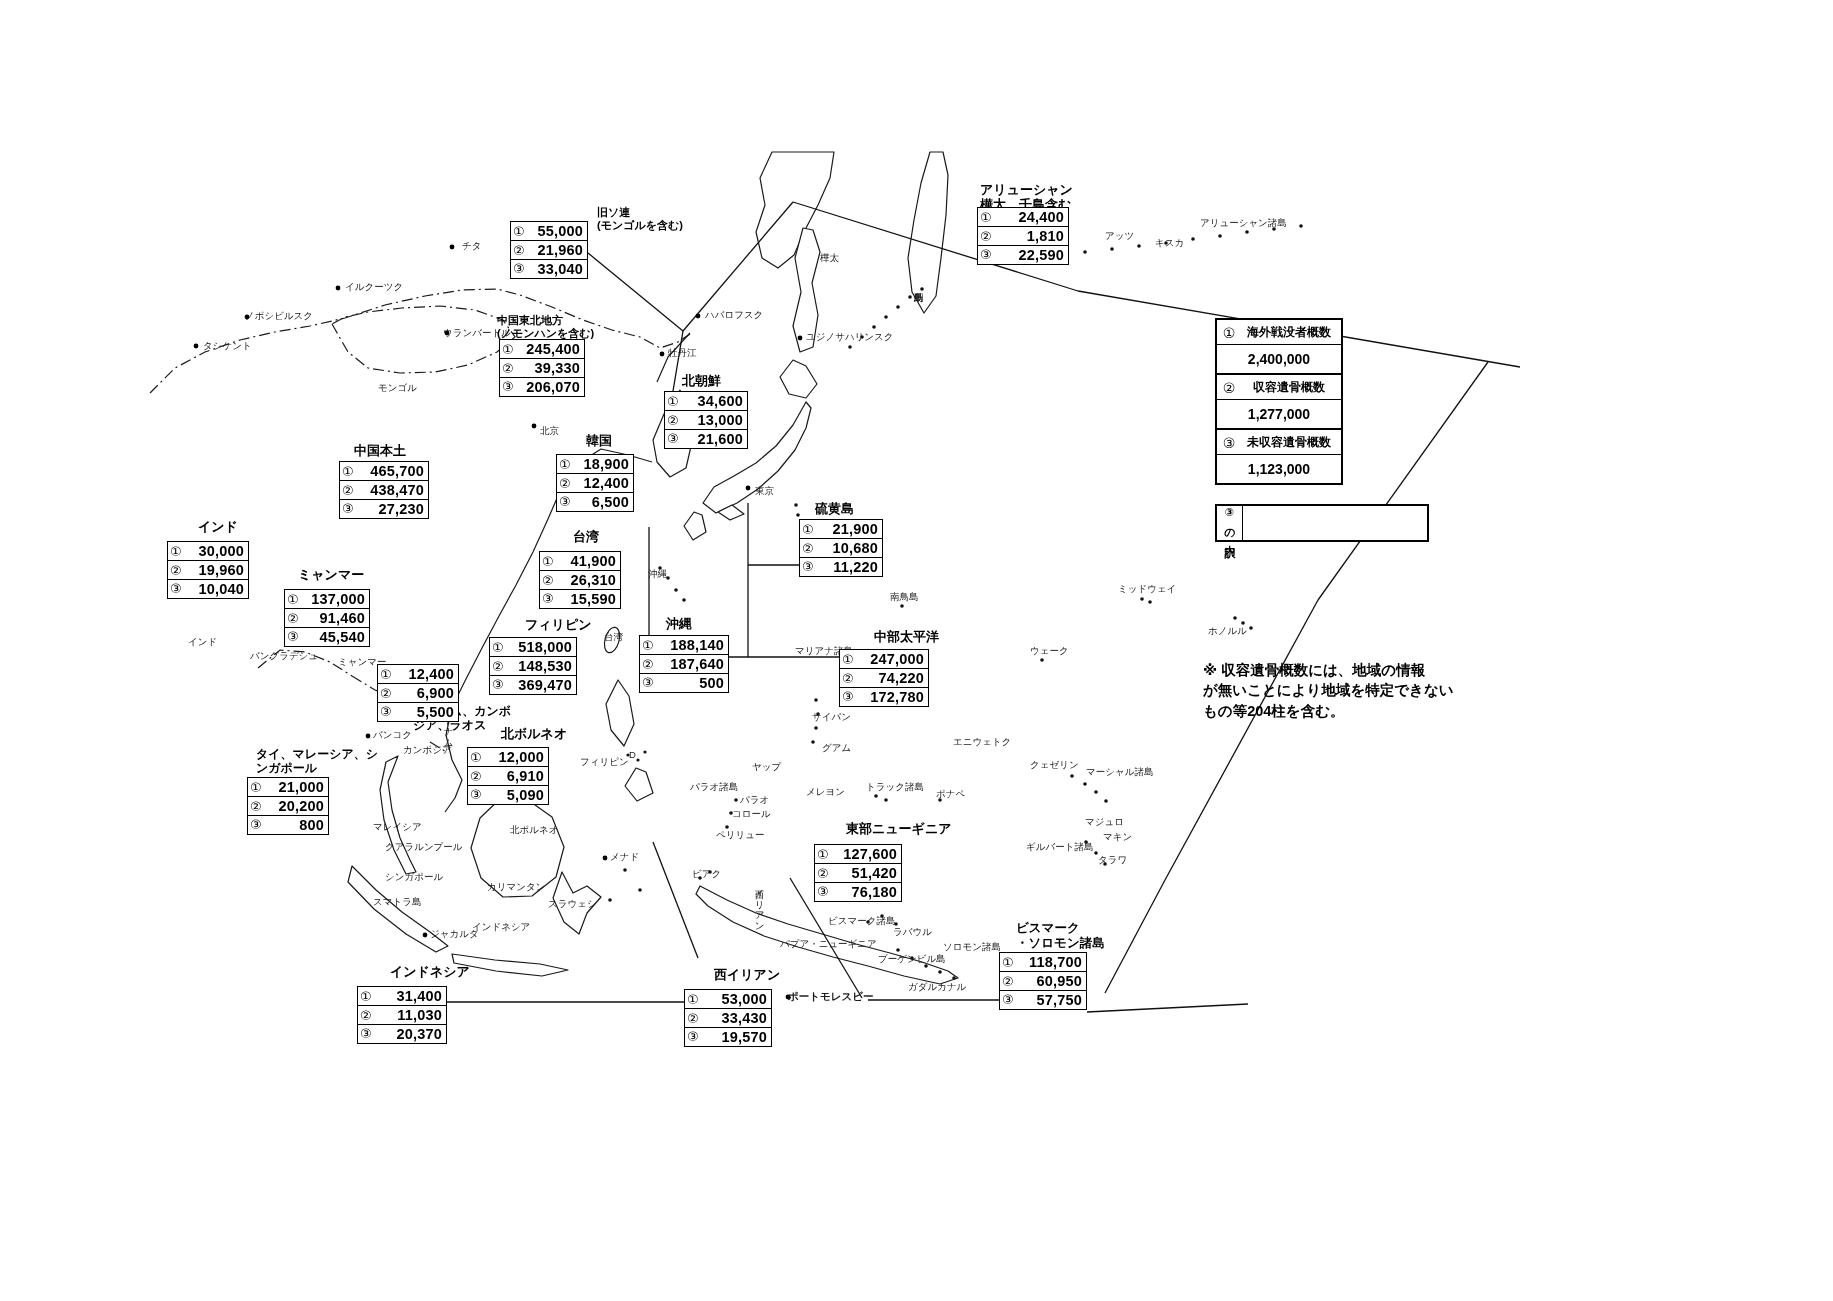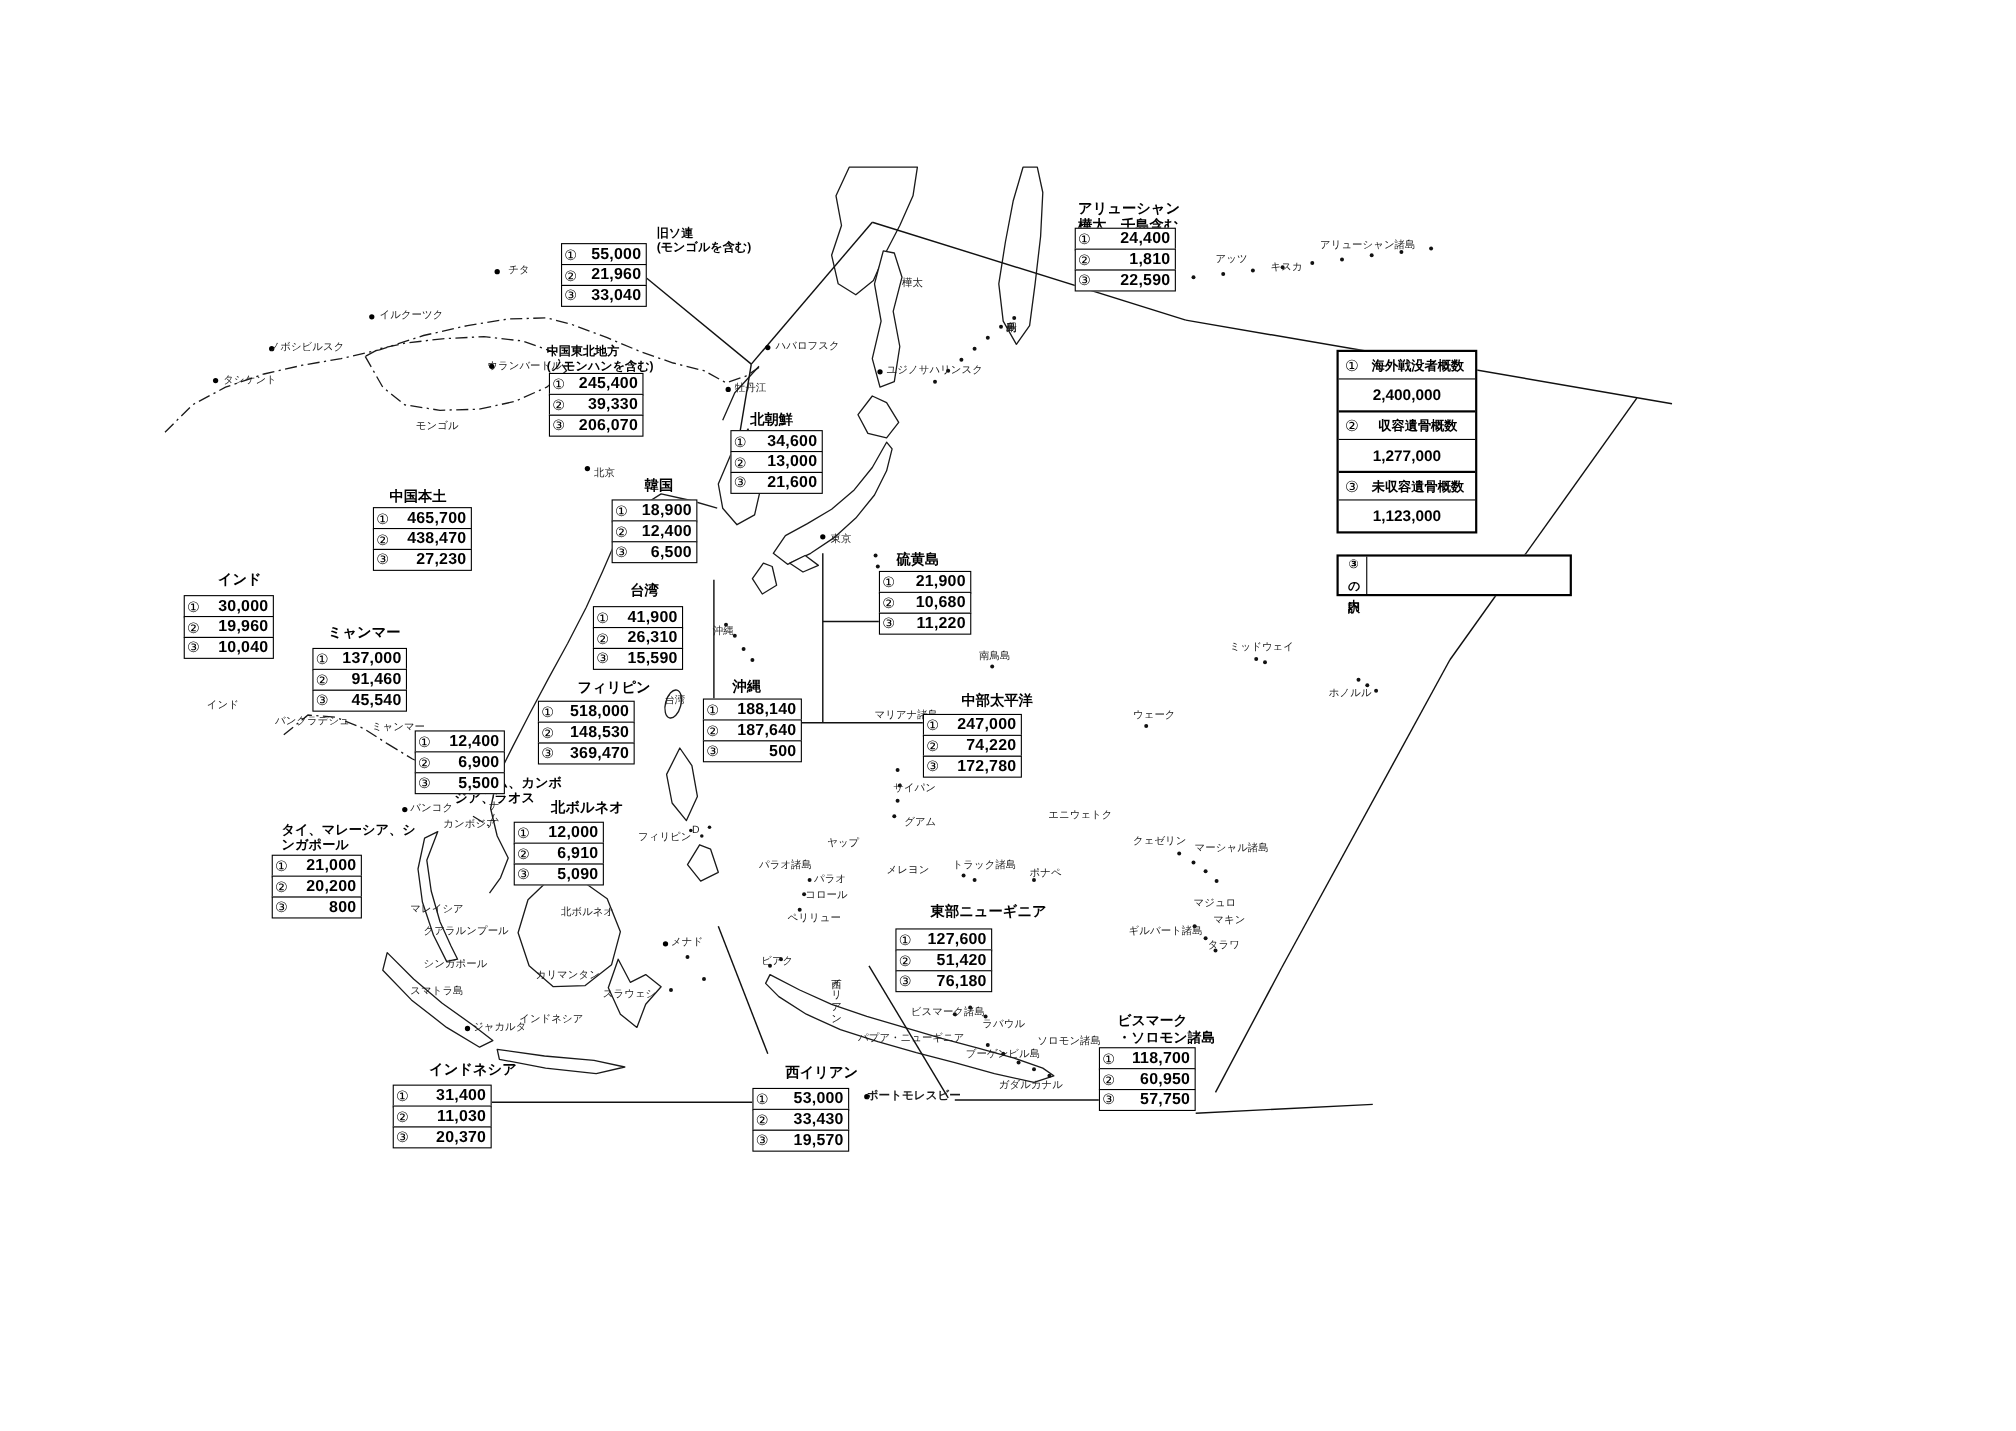--- a/index.html
+++ b/index.html
@@ -586,14 +586,17 @@
         <span class="legend-title">未収容遺骨概数</span>
       </div>
       <div class="legend-value">1,123,000</div>
     </div>
   </div>
 
   <div class="breakdown">
     <div class="bd-side">③の内訳</div>
   </div>
 
+  <div class="note">※ 収容遺骨概数には、地域の情報
+が無いことにより地域を特定できない
+もの等204柱を含む。</div>
 
 </div>
 
 </body></html>

